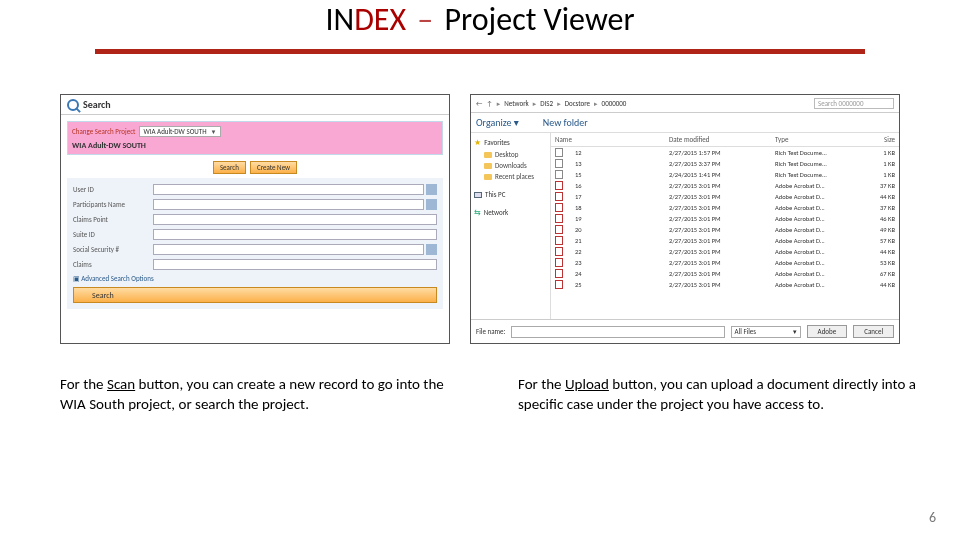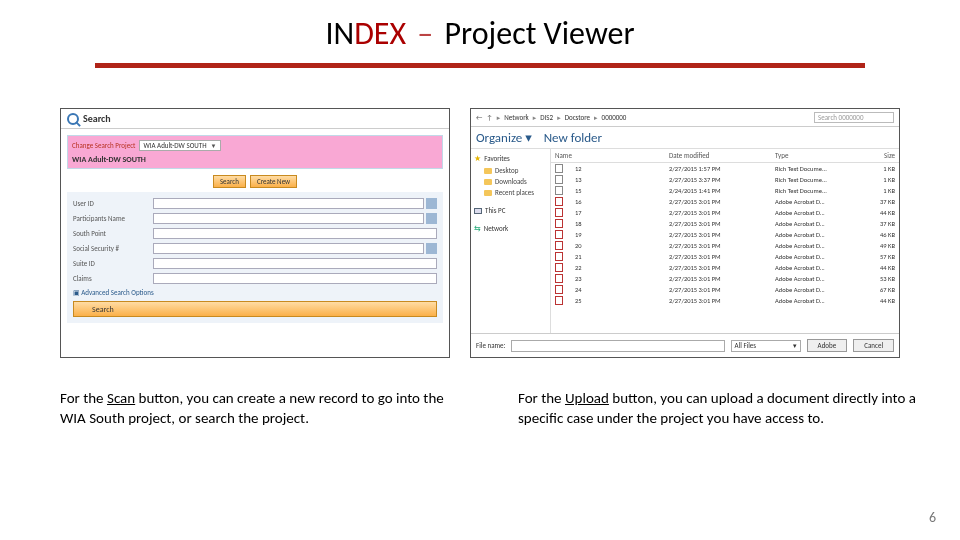--- a/index.html
+++ b/index.html
@@ -7,21 +7,20 @@
     width: 960px;
     height: 540px;
     background: #fff;
     font-family: Calibri, Arial, sans-serif;
     color: #000;
     position: relative;
   }
   .slide-title {
     text-align: center;
     font-size: 32px;
-    margin-top: 14px;
     font-weight: 400;
   }
   .title-in { color: #000; }
   .title-dex { color: #a00; }
   .title-dash { color: #b44; padding: 0 4px; }
   .rule {
     height: 5px;
     background: #b02418;
     width: 770px;
     margin: 10px auto 0 auto;
@@ -72,21 +71,21 @@
     display:block; margin:0 auto;
     background:linear-gradient(#ffdca4,#fbb049);
     border:1px solid #c88a20; padding:2px 18px; font-size:8px; color:#333;
   }
   
   .panel-right { width: 430px; height: 250px; display:flex; flex-direction:column; }
   .pr-top { border-bottom:1px solid #ccc; padding:3px 5px; display:flex; align-items:center; gap:4px; font-size:7px; color:#555; }
   .bc { color:#333; }
   .bc-sep { color:#888; }
   .pr-search { margin-left:auto; border:1px solid #bbb; width:80px; height:11px; font-size:7px; color:#999; padding:0 3px; display:flex; align-items:center; }
-  .pr-toolbar { border-bottom:1px solid #ddd; padding:3px 5px; font-size:13px; color:#2a5a8a; display:flex; gap:12px; }
+  .pr-toolbar { border-bottom:1px solid #ddd; padding:3px 5px; font-size:10px; color:#2a5a8a; display:flex; gap:24px; }
   .pr-body { flex:1; display:flex; }
   .pr-side { width:80px; border-right:1px solid #ddd; padding:4px 3px; }
   .pr-side-group { margin-bottom:8px; }
   .pr-side-head { font-size:7px; color:#333; display:flex; align-items:center; gap:3px; margin-bottom:2px;}
   .pr-side-item { font-size:7px; color:#444; padding:1px 0 1px 10px; display:flex; align-items:center; gap:3px;}
   .ic-star { color:#e4b400; font-size:8px; }
   .ic-folder { width:8px; height:6px; background:#f4c65a; border-radius:1px; }
   .ic-pc { width:8px; height:6px; border:1px solid #567; background:#dde; }
   .ic-net { color:#2a7; font-size:8px; }
   .pr-files { flex:1; overflow:hidden; }
@@ -147,31 +146,31 @@
           <div class="flabel">User ID</div>
           <div class="finput"></div>
           <div class="ficon"></div>
         </div>
       <div class="frow">
           <div class="flabel">Participants Name</div>
           <div class="finput"></div>
           <div class="ficon"></div>
         </div>
       <div class="frow">
-          <div class="flabel">South Point</div>
+          <div class="flabel">Claims Point</div>
+          <div class="finput"></div>
+        </div>
+      <div class="frow">
+          <div class="flabel">Suite ID</div>
           <div class="finput"></div>
         </div>
       <div class="frow">
           <div class="flabel">Social Security #</div>
           <div class="finput"></div>
           <div class="ficon"></div>
-        </div>
-      <div class="frow">
-          <div class="flabel">Suite ID</div>
-          <div class="finput"></div>
         </div>
       <div class="frow">
           <div class="flabel">Claims</div>
           <div class="finput"></div>
         </div>
       <div class="adv">Advanced Search Options</div>
       <span class="search-btn-big">Search</span>
     </div>
   </div>
 

